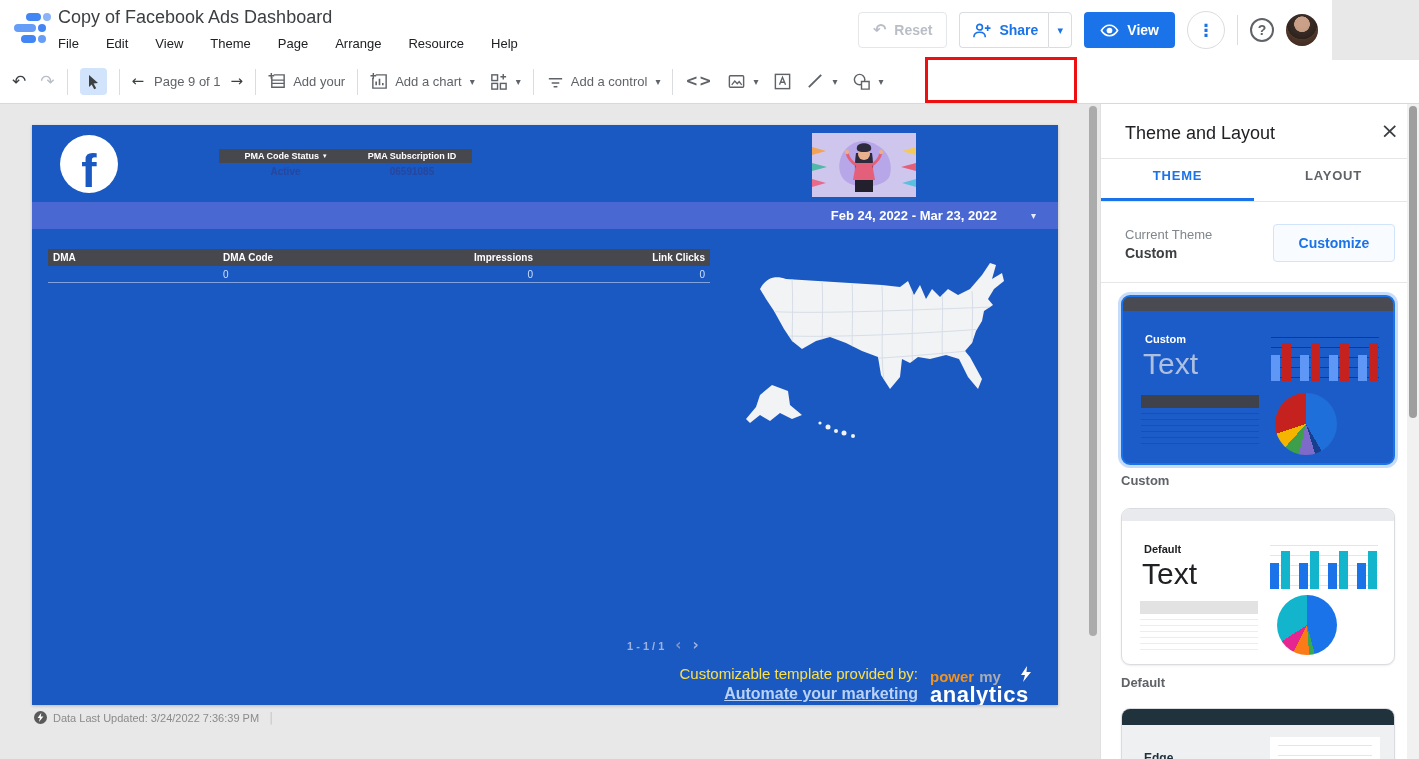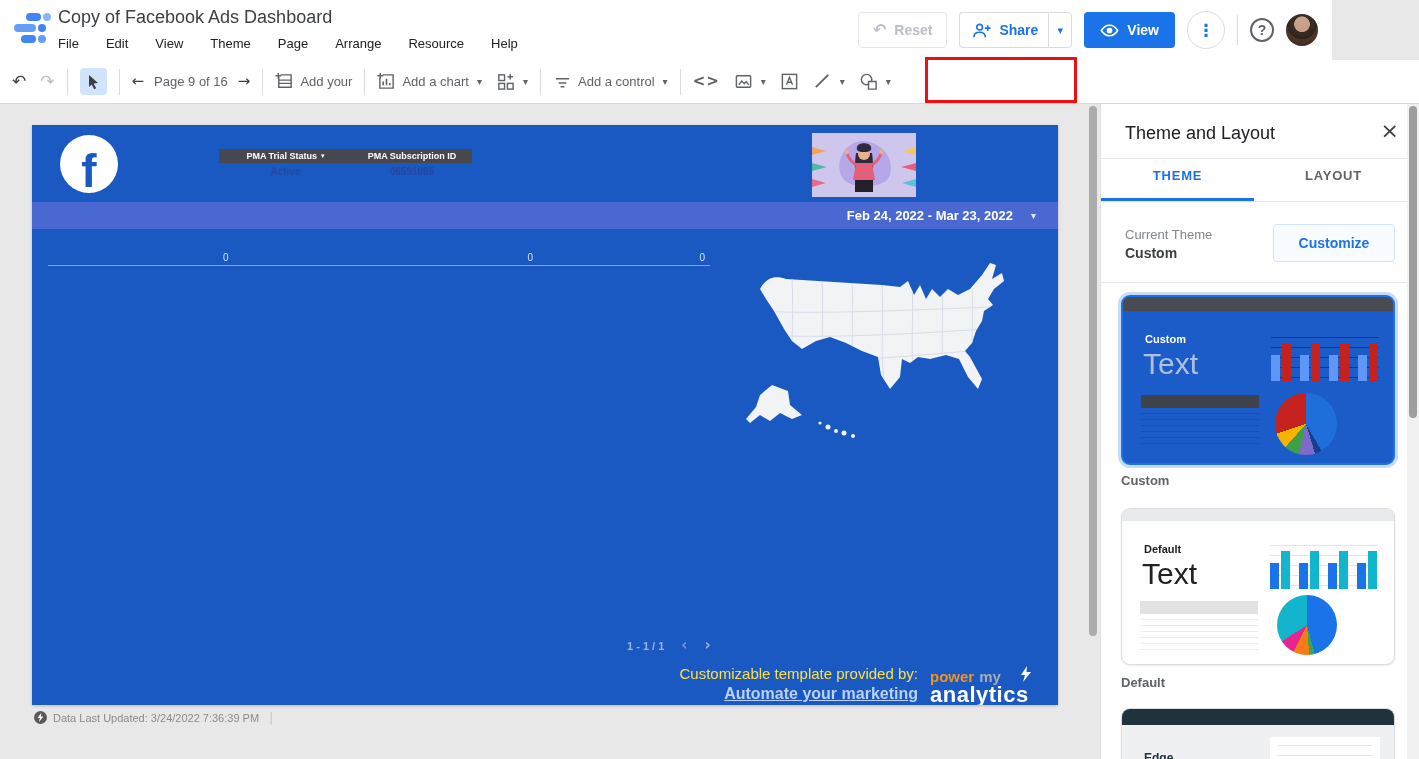--- a/index.html
+++ b/index.html
@@ -48,31 +48,31 @@
 
   
   .canvas { position:absolute; left:32px; top:125px; width:1026px; height:580px; background:#1a58c2; box-shadow:0 1px 3px rgba(0,0,0,.2); overflow:hidden; }
   .band { position:absolute; left:0; top:77px; width:1026px; height:27px; background:#4a68d2; }
   .fb-circle { position:absolute; left:28px; top:10px; width:58px; height:58px; border-radius:50%; background:#fff; display:flex; align-items:center; justify-content:center; cursor:pointer; }
   .fb-f { color:#1a58c2; font-size:46px; font-weight:bold; margin-top:14px; }
   .pma-box { position:absolute; top:24px; cursor:pointer; }
   .pma-head { height:14px; background:#47474e; color:#fff; font-size:9px; font-weight:bold; display:flex; align-items:center; justify-content:center; gap:4px; }
   .pma-val { margin-top:3px; text-align:center; font-size:10px; font-weight:bold; color:#27479e; }
   .band-title { position:absolute; left:30px; top:77px; height:27px; line-height:27px; color:#fff; font-size:17px; font-weight:bold; cursor:pointer; }
-  .date-ctl { position:absolute; right:22px; top:77px; height:27px; display:flex; align-items:center; gap:18px; color:#fff; cursor:pointer; }
+  .date-ctl { position:absolute; right:22px; top:77px; height:27px; display:flex; align-items:center; gap:34px; color:#fff; cursor:pointer; }
   .date-text { font-size:13px; font-weight:bold; }
   .date-caret { font-size:10px; color:#e6ecff; }
   .dma-table { position:absolute; left:16px; top:124px; width:662px; cursor:pointer; }
   .dma-hrow { display:grid; grid-template-columns:170px 160px 160px 172px; background:#47474e; height:17px; align-items:center; }
   .dma-hrow span { font-size:10px; font-weight:bold; color:#fff; padding:0 5px; }
   .dma-vrow { display:grid; grid-template-columns:170px 160px 160px 172px; height:17px; align-items:center; border-bottom:1px solid rgba(255,255,255,.45); }
   .dma-vrow span { font-size:10px; color:#cfe0ff; padding:0 5px; }
   .al-r { text-align:right; }
   .map-wrap { position:absolute; left:700px; top:130px; width:330px; height:195px; cursor:pointer; }
-  .pager { position:absolute; left:595px; top:513px; display:flex; align-items:center; gap:17px; color:#9fb2dd; font-size:11px; font-weight:bold; }
+  .pager { position:absolute; left:595px; top:513px; display:flex; align-items:center; gap:11px; color:#9fb2dd; font-size:11px; font-weight:bold; }
   .pager .chev { font-size:15px; cursor:pointer; }
   .chev-dim { color:#7e95cc; }
   .provided { position:absolute; left:640px; top:540px; width:246px; text-align:right; }
   .provided-text { color:#fde047; font-size:15px; }
   .provided-link { display:inline-block; margin-top:3px; color:#b9d2f3; font-size:16px; font-weight:bold; text-decoration:underline; cursor:pointer; }
   .brand { position:absolute; left:898px; top:541px; width:112px; cursor:pointer; }
   .brand-top { display:flex; align-items:baseline; gap:5px; }
   .brand-power { color:#f0931f; font-size:15px; font-weight:bold; }
   .brand-my { color:#a9adb3; font-size:15px; font-weight:bold; }
   .brand-analytics { color:#fff; font-size:22px; font-weight:bold; letter-spacing:.5px; margin-top:-3px; }
@@ -181,21 +181,21 @@
     <span class="glyph glyph-btn">↶</span>
     <span class="glyph glyph-btn glyph-dim t-gap">↷</span>
     <div class="t-div"></div>
     <div class="cursor-btn">
       <svg width="15" height="16" viewBox="0 0 15 16">
         <polygon points="3,1 12,9 7.6,9.6 10.2,14.2 8.2,15.2 5.7,10.6 3,13" fill="#3c4043"></polygon>
       </svg>
     </div>
     <div class="t-div"></div>
     <span class="glyph glyph-btn" style="font-size:15px;">←</span>
-    <span class="t-item" style="margin:0 10px;">Page 9 of 16</span>
+    <span class="t-item" style="margin:0 10px;">Page 9 of 1</span>
     <span class="glyph glyph-btn" style="font-size:15px;">→</span>
     <div class="t-div"></div>
     <div class="t-item">
       <svg class="icon18" viewBox="0 0 20 20">
         <path d="M6,3 h11 v13 h-13 v-11" fill="none" stroke="#5f6368" stroke-width="1.5"></path>
         <path d="M4,8.5 h13 M4,12 h13" stroke="#5f6368" stroke-width="1.3"></path>
         <path d="M3.5,1 v6 M0.5,4 h6" stroke="#5f6368" stroke-width="1.5"></path>
       </svg>
       <span>Add your</span>
     </div>
@@ -261,21 +261,21 @@
 
   <div class="canvas">
     <div class="band"></div>
 
     <div class="fb-circle">
         <span class="fb-f">f</span>
       </div>
 
     <div class="pma-box" style="left:187px; width:133px;">
       <div class="pma-head">
-        <span>PMA Trial Status</span>
+        <span>PMA Code Status</span>
         <span class="glyph" style="font-size:7px;">▾</span>
       </div>
       <div class="pma-val">Active</div>
     </div>
     <div class="pma-box" style="left:320px; width:120px;">
       <div class="pma-head">
           <span>PMA Subscription ID</span>
         </div>
       <div class="pma-val">06591085</div>
     </div>
@@ -299,20 +299,26 @@
       <circle cx="69" cy="19" r="2.2" fill="#e8b08e"></circle>
       <rect x="43" y="47" width="18" height="12" fill="#23202e"></rect>
     </svg>
 
     <div class="date-ctl">
       <span class="date-text">Feb 24, 2022 - Mar 23, 2022</span>
       <span class="glyph date-caret">▾</span>
     </div>
 
     <div class="dma-table">
+      <div class="dma-hrow">
+        <span>DMA</span>
+        <span>DMA Code</span>
+        <span class="al-r">Impressions</span>
+        <span class="al-r">Link Clicks</span>
+      </div>
       <div class="dma-vrow">
         <span></span>
         <span>0</span>
         <span class="al-r">0</span>
         <span class="al-r">0</span>
       </div>
     </div>
 
     <div class="map-wrap">
       <svg width="330" height="195" viewBox="0 0 330 195">

